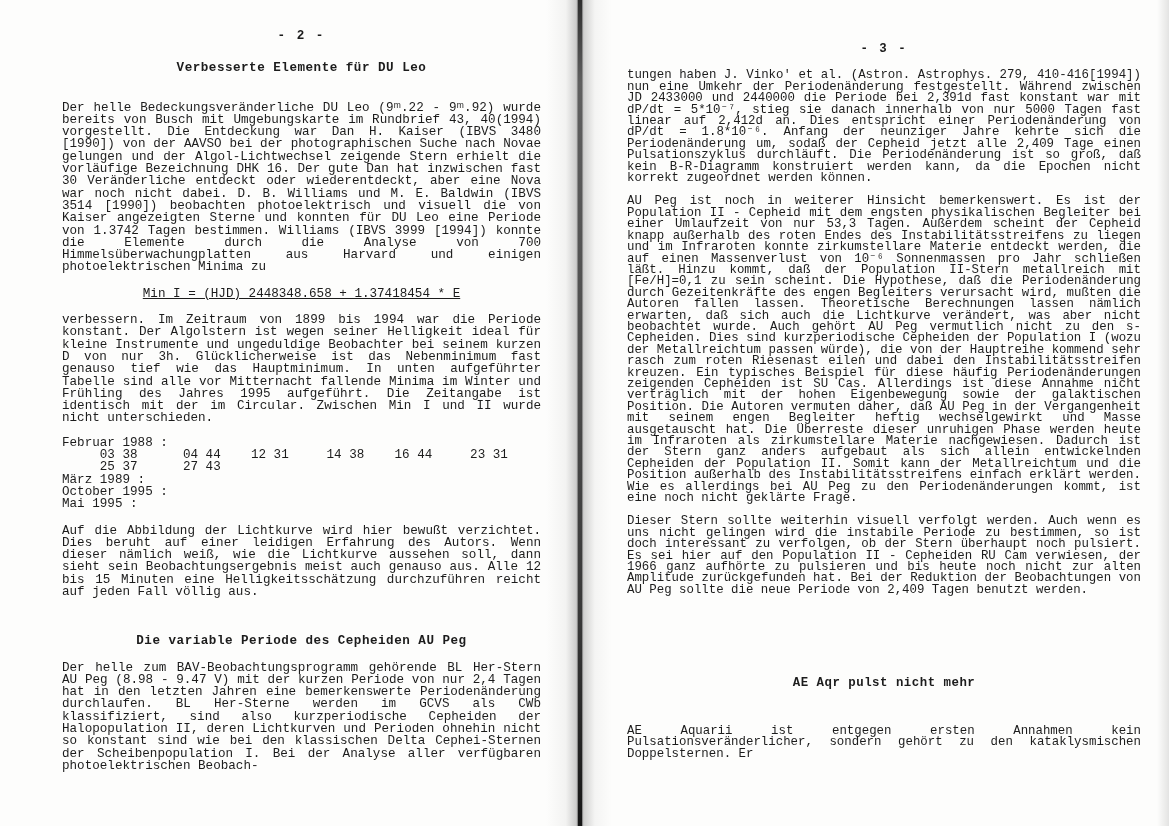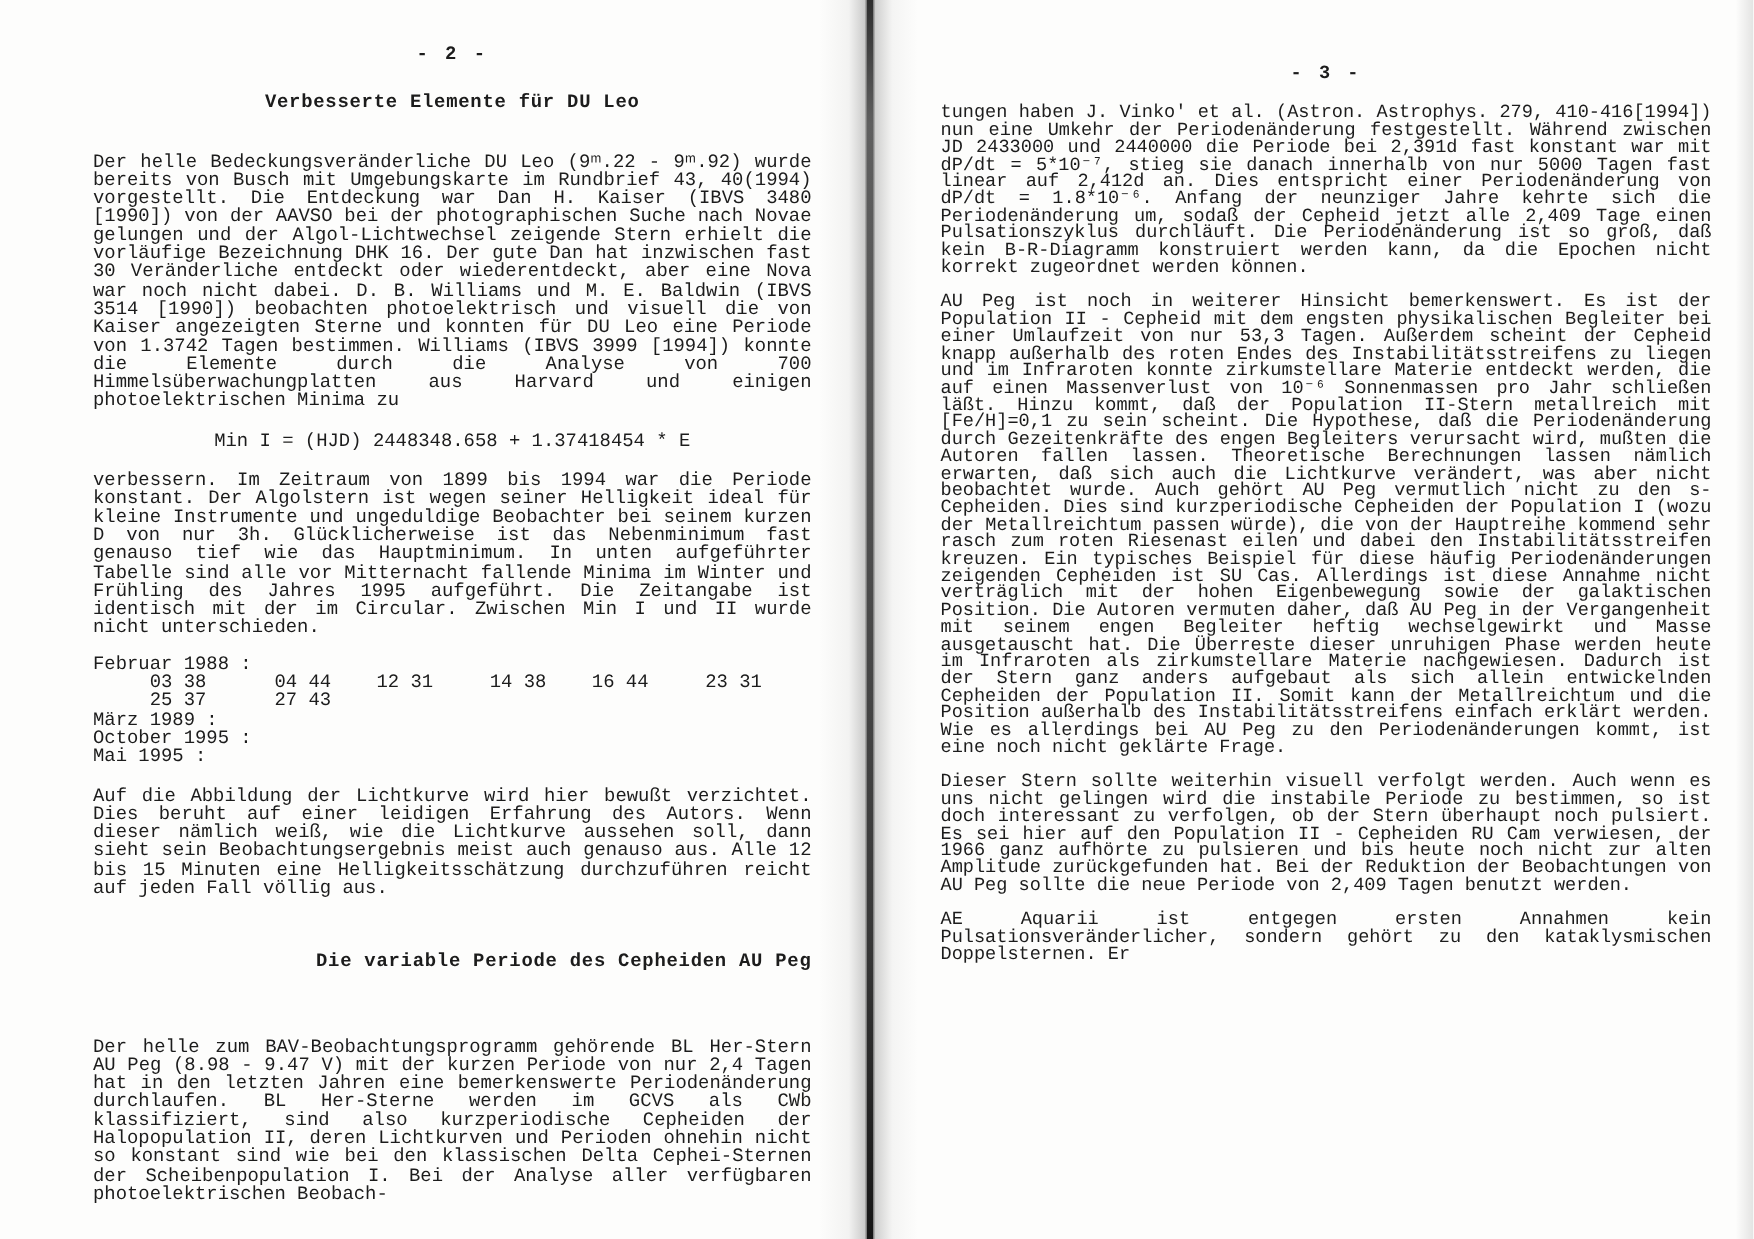--- a/index.html
+++ b/index.html
@@ -59,29 +59,30 @@
     letter-spacing: 2px;
   }
   .page-left  .page-num { margin-bottom: 20px; }
   .page-right .page-num { margin-bottom: 15px; }
 
   .doc-title {
     text-align: center; font-weight: bold;
     letter-spacing: 0.5px;
   }
   .title-du-leo   { margin: 0 0 27px 0; }
-  .title-au-peg   { margin: 37px 0 44px 0; text-align: right; }
+  .title-au-peg   { margin: 37px 0 14px 0; }
   .title-ae-aqr   { margin: 82px 0 36px 0; }
 
   .para { text-align: justify; margin: 0 0 12px 0; }
   .para:last-child { margin-bottom: 0; }
 
   .formula {
     text-align: center; white-space: pre;
     margin: 14px 0 14px 0;
+    text-decoration: underline;
   }
   .minima-table { margin: 3px 0 14px 0; }
   .table-line { white-space: pre; }
 </style>
 </head>
 <body>
 
 <div class="scan">
 
   <div class="page-left">
@@ -113,20 +114,21 @@
 
   <div class="page-right">
     <div class="page-num">- 3 -</div>
 
     <div class="para">tungen haben J. Vinko' et al. (Astron. Astrophys. 279, 410-416[1994]) nun eine Umkehr der Periodenänderung festgestellt. Während zwischen JD 2433000 und 2440000 die Periode bei 2,391d fast konstant war mit dP/dt = 5*10⁻⁷, stieg sie danach innerhalb von nur 5000 Tagen fast linear auf 2,412d an. Dies entspricht einer Periodenänderung von dP/dt = 1.8*10⁻⁶. Anfang der neunziger Jahre kehrte sich die Periodenänderung um, sodaß der Cepheid jetzt alle 2,409 Tage einen Pulsationszyklus durchläuft. Die Periodenänderung ist so groß, daß kein B-R-Diagramm konstruiert werden kann, da die Epochen nicht korrekt zugeordnet werden können.</div>
 
     <div class="para">AU Peg ist noch in weiterer Hinsicht bemerkenswert. Es ist der Population II - Cepheid mit dem engsten physikalischen Begleiter bei einer Umlaufzeit von nur 53,3 Tagen. Außerdem scheint der Cepheid knapp außerhalb des roten Endes des Instabilitätsstreifens zu liegen und im Infraroten konnte zirkumstellare Materie entdeckt werden, die auf einen Massenverlust von 10⁻⁶ Sonnenmassen pro Jahr schließen läßt. Hinzu kommt, daß der Population II-Stern metallreich mit [Fe/H]=0,1 zu sein scheint. Die Hypothese, daß die Periodenänderung durch Gezeitenkräfte des engen Begleiters verursacht wird, mußten die Autoren fallen lassen. Theoretische Berechnungen lassen nämlich erwarten, daß sich auch die Lichtkurve verändert, was aber nicht beobachtet wurde. Auch gehört AU Peg vermutlich nicht zu den s-Cepheiden. Dies sind kurzperiodische Cepheiden der Population I (wozu der Metallreichtum passen würde), die von der Hauptreihe kommend sehr rasch zum roten Riesenast eilen und dabei den Instabilitätsstreifen kreuzen. Ein typisches Beispiel für diese häufig Periodenänderungen zeigenden Cepheiden ist SU Cas. Allerdings ist diese Annahme nicht verträglich mit der hohen Eigenbewegung sowie der galaktischen Position. Die Autoren vermuten daher, daß AU Peg in der Vergangenheit mit seinem engen Begleiter heftig wechselgewirkt und Masse ausgetauscht hat. Die Überreste dieser unruhigen Phase werden heute im Infraroten als zirkumstellare Materie nachgewiesen. Dadurch ist der Stern ganz anders aufgebaut als sich allein entwickelnden Cepheiden der Population II. Somit kann der Metallreichtum und die Position außerhalb des Instabilitätsstreifens einfach erklärt werden. Wie es allerdings bei AU Peg zu den Periodenänderungen kommt, ist eine noch nicht geklärte Frage.</div>
 
     <div class="para">Dieser Stern sollte weiterhin visuell verfolgt werden. Auch wenn es uns nicht gelingen wird die instabile Periode zu bestimmen, so ist doch interessant zu verfolgen, ob der Stern überhaupt noch pulsiert. Es sei hier auf den Population II - Cepheiden RU Cam verwiesen, der 1966 ganz aufhörte zu pulsieren und bis heute noch nicht zur alten Amplitude zurückgefunden hat. Bei der Reduktion der Beobachtungen von AU Peg sollte die neue Periode von 2,409 Tagen benutzt werden.</div>
 
+    <div class="doc-title title-ae-aqr">AE Aqr pulst nicht mehr</div>
 
     <div class="para">AE Aquarii ist entgegen ersten Annahmen kein Pulsationsveränderlicher, sondern gehört zu den kataklysmischen Doppelsternen. Er</div>
   </div>
 
   <div class="gutter"></div>
   <div class="gutter-core"></div>
   <div class="right-edge-shadow"></div>
 
 </div>
 

